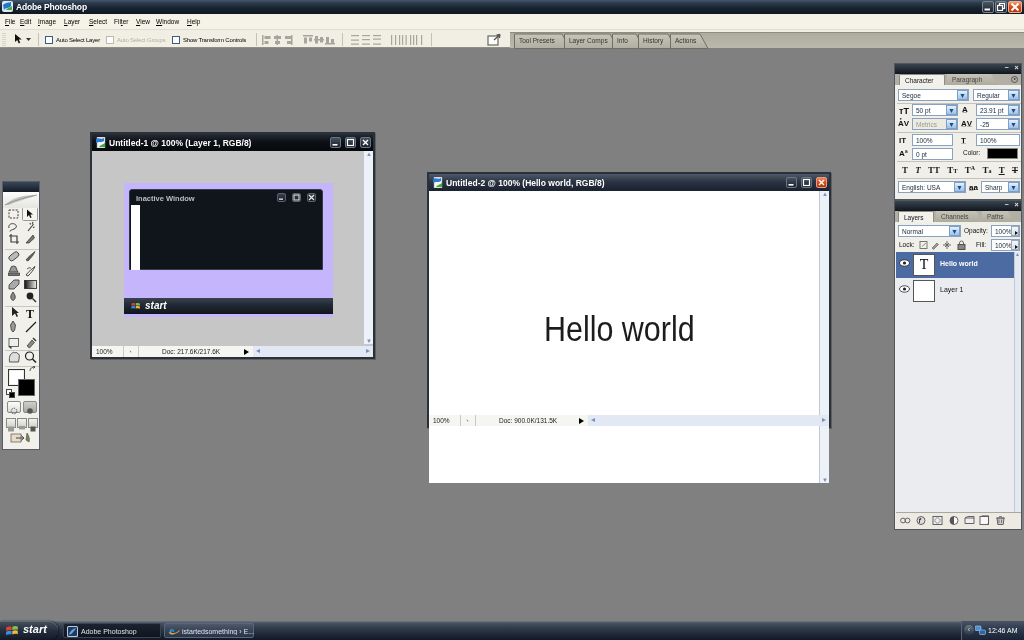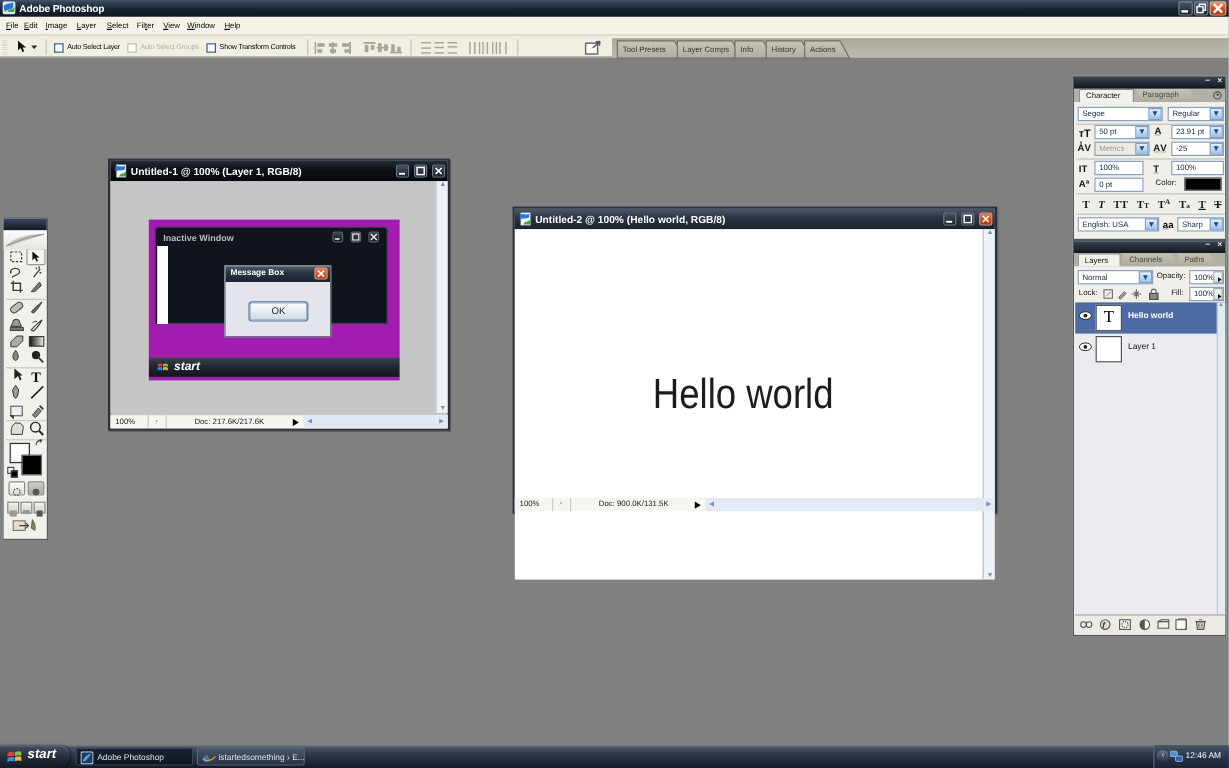--- a/index.html
+++ b/index.html
@@ -69,21 +69,21 @@
 #startbtn { position:absolute; left:0; top:0; width:58px; height:19px; border-radius:0 9px 9px 0;
   background:linear-gradient(#47525f 0%, #252e3c 50%, #131a26 100%); box-shadow:1px 0 2px rgba(0,0,0,.55), inset 0 1px 0 #5f6a78; }
 #startbtn .stxt { position:absolute; left:23px; top:2px; color:#fff; font-size:11px; font-weight:bold; font-style:italic; }
 .task { position:absolute; top:2px; height:15px; border-radius:2px; color:#dfe3ea; font-size:7px; }
 .task .ttxt { position:absolute; left:17px; top:4px; white-space:nowrap; overflow:hidden; }
 #tray { position:absolute; left:961px; top:0; width:63px; height:19px;
   background:linear-gradient(#4a5666 0%, #2e3a4e 40%, #1a2336 100%); border-left:1px solid #5a6478; }
 #tray .time { position:absolute; left:26px; top:6px; color:#fff; font-size:7px; }
 
 
-#preview { left:32px; top:49px; width:209px; height:134px; background:#a21caf; overflow:hidden; }
+#preview { left:32px; top:49px; width:209px; height:134px; background:#c4b5fd; overflow:hidden; }
 .pwin-title { position:absolute; color:#fff; font-weight:bold; font-size:7.5px; }
 .pbtn { position:absolute; width:9px; height:9px; border:1px solid #8892a0; border-radius:2px; background:linear-gradient(#39424e,#161c26); color:#fff; font-size:6px; line-height:7px; text-align:center; }
 .pbtn.red { background:linear-gradient(#f07a45,#c23c10); border-color:#f0a080; }
 </style>
 </head>
 <body>
 <div id="screen">
 
   <div id="apptitle" class="abs">
     <svg class="abs" style="left:2px;top:1px" width="11" height="11" viewBox="0 0 11 11">
@@ -359,29 +359,20 @@
         <span class="pbtn" style="right:21px;top:3px;border-color:#58626e"><svg width="7" height="7" viewBox="0 0 7 7">
               <rect x="1" y="1" width="5" height="5" fill="none" stroke="#e8e8e8" stroke-width="1"></rect>
             </svg></span>
         <span class="pbtn" style="right:6px;top:3px;border-color:#58626e"><svg width="7" height="7" viewBox="0 0 7 7">
               <path d="M1 1 L6 6 M6 1 L1 6" stroke="#e8e8e8" stroke-width="1.2"></path>
             </svg></span>
         <div class="abs" style="left:1px;top:15px;width:9px;height:65px;background:#fff"></div>
       </div>
 
 
-      <div class="abs" style="left:63px;top:38px;width:89px;height:60px;background:#e4e4ec;border:1px solid #6a7280">
-        <div class="abs" style="left:0;top:0;width:100%;height:13px;background:linear-gradient(#4e5a6a 0%,#2b3544 40%,#1a2230 100%)">
-          <span class="pwin-title" style="left:4px;top:2px;font-size:7px">Message Box</span>
-          <span class="pbtn red" style="right:2px;top:1px;width:11px;height:10px"><svg width="9" height="8" viewBox="0 0 9 8">
-                <path d="M2 1.5 L7 6.5 M7 1.5 L2 6.5" stroke="#fff" stroke-width="1.3"></path>
-              </svg></span>
-        </div>
-        <div class="abs" style="left:19px;top:29px;width:50px;height:17px;background:linear-gradient(#fbfcfe 0%,#e7ecf3 50%,#ccd8e8 100%);border:1px solid #5a7ca8;border-radius:3px;box-shadow:0 0 0 1px #9ab2cc inset;text-align:center;font-size:8px;color:#222;line-height:15px">OK</div>
-      </div>
 
       <div class="abs" style="left:0;top:115px;width:209px;height:16px;background:linear-gradient(#39424e 0%,#232b36 40%,#10151c 100%)">
         <svg class="abs" style="left:7px;top:4px" width="10" height="8" viewBox="0 0 15 13">
             <path d="M0 2.5 C2 1.2 4 1.2 6.2 2.2 L6.2 6 C4 5 2 5 0 6.2 Z" fill="#e23a2e"></path>
             <path d="M7.2 2.2 C9.4 1.2 11.6 1.2 13.8 2.4 L13.8 6.2 C11.6 5 9.4 5 7.2 6 Z" fill="#7dc242"></path>
             <path d="M0 7.2 C2 6 4 6 6.2 7 L6.2 10.8 C4 9.8 2 9.8 0 11 Z" fill="#2e8ae2"></path>
             <path d="M7.2 7 C9.4 6 11.6 6 13.8 7.2 L13.8 11 C11.6 9.8 9.4 9.8 7.2 10.8 Z" fill="#f0b03c"></path>
           </svg>
         <span class="abs" style="left:21px;top:2px;color:#fff;font-size:10px;font-weight:bold;font-style:italic">start</span>
       </div>

